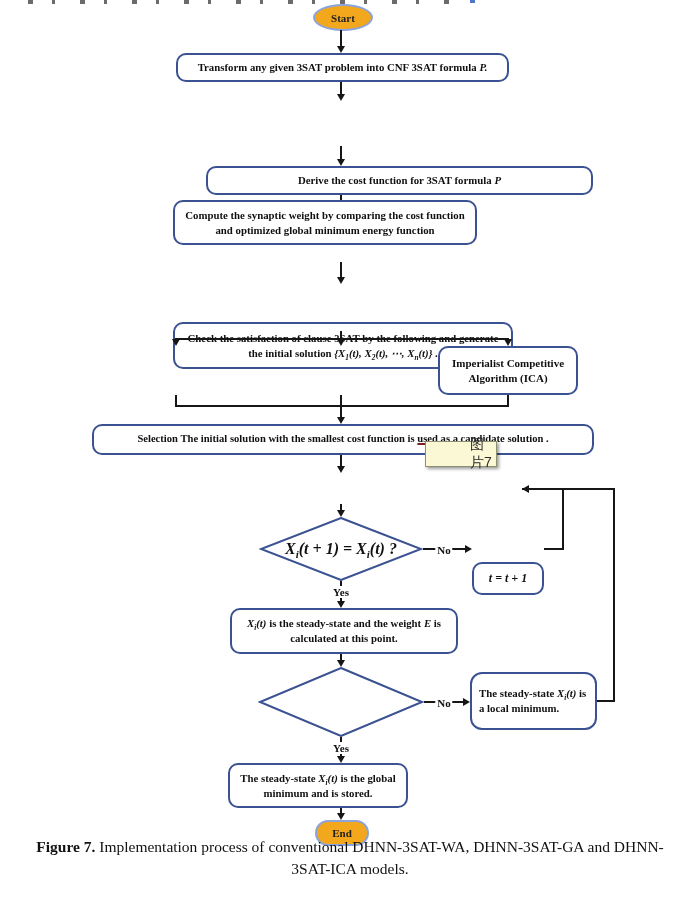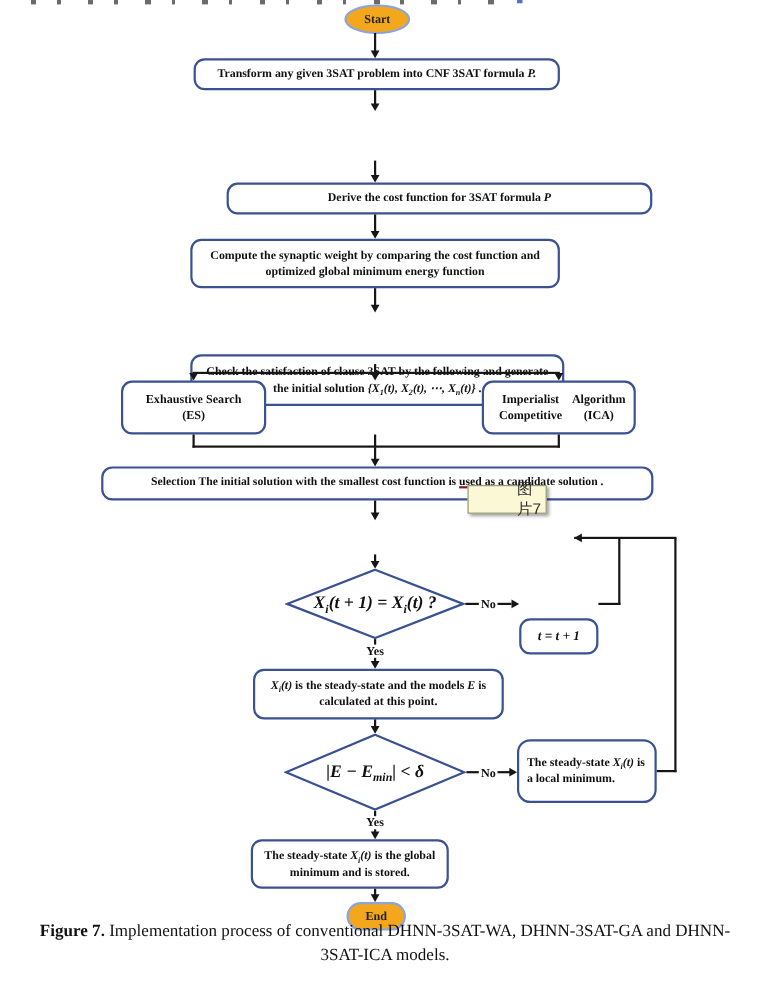--- a/index.html
+++ b/index.html
@@ -78,42 +78,38 @@
   <div class="v" style="left:340px;top:146px;height:14px;"></div>
   <div class="ad" style="left:337px;top:159px;"></div>
 
   <div class="bx one" style="left:190px;top:166px;width:387px;height:29px;margin-left:16px;">
     <span><span>Derive the cost function for 3SAT formula </span><span class="m">P</span></span>
   </div>
 
   <div class="v" style="left:340px;top:195px;height:16px;"></div>
   <div class="ad" style="left:337px;top:210px;"></div>
 
-  <div class="bx" style="left:173px;top:217px;width:336px;height:45px;justify-content:center;">
+  <div class="bx" style="left:173px;top:200px;width:304px;height:45px;justify-content:center;">
     <span><span>Compute the synaptic weight by comparing the cost function and optimized global minimum energy function</span></span>
   </div>
 
   <div class="v" style="left:340px;top:262px;height:16px;"></div>
   <div class="ad" style="left:337px;top:277px;"></div>
 
   <div class="bx" style="left:173px;top:284px;width:340px;height:47px;margin-top:38px;">
     <span><span>Check the satisfaction of clause 3SAT by the following and generate the initial solution  </span><span class="m">{X</span><sub class="m">1</sub><span class="m">(t), X</span><sub class="m">2</sub><span class="m">(t), ⋯, X</span><sub class="m">n</sub><span class="m">(t)}</span><span> .</span></span>
   </div>
 
   <div class="v" style="left:340px;top:331px;height:9px;"></div>
   <div class="h" style="left:175px;top:338px;width:334px;"></div>
   <div class="ad" style="left:172px;top:339px;"></div>
   <div class="ad" style="left:337px;top:339px;"></div>
   <div class="ad" style="left:504px;top:339px;"></div>
 
-  <div class="bx" style="left:110px;top:346px;width:132px;height:49px;flex-direction:column;font-size:11px;">
-    <div>Exhaustive Search</div>
-    <div>(ES)</div>
-  </div>
-  <div class="bx" style="left:438px;top:346px;width:140px;height:49px;flex-direction:row;font-size:11px;">
+  <div class="bx" style="left:438px;top:346px;width:140px;height:49px;flex-direction:column;font-size:11px;">
     <div>Imperialist Competitive</div>
     <div>Algorithm (ICA)</div>
   </div>
 
   <div class="v" style="left:175px;top:395px;height:12px;"></div>
   <div class="v" style="left:340px;top:395px;height:12px;"></div>
   <div class="v" style="left:507px;top:395px;height:12px;"></div>
   <div class="h" style="left:175px;top:405px;width:334px;"></div>
   <div class="v" style="left:340px;top:407px;height:11px;"></div>
   <div class="ad" style="left:337px;top:417px;"></div>
@@ -155,32 +151,29 @@
   <div class="h" style="left:597px;top:700px;width:18px;"></div>
 
   <div class="h" style="left:522px;top:488px;width:93px;"></div>
   <div class="al" style="left:522px;top:485px;"></div>
 
   <div class="v" style="left:340px;top:581px;height:24px;"></div>
   <div class="ad" style="left:337px;top:601px;"></div>
   <div class="lab" style="left:341px;top:592px;">Yes</div>
 
   <div class="bx" style="left:230px;top:608px;width:228px;height:46px;">
-    <span><span class="m">X</span><sub class="m">i</sub><span class="m">(t)</span><span> is the steady-state and the models </span><span class="m">E</span><span> is calculated at this point.</span></span>
+    <span><span class="m">X</span><sub class="m">i</sub><span class="m">(t)</span><span> is the steady-state and the weight </span><span class="m">E</span><span> is calculated at this point.</span></span>
   </div>
 
   <div class="v" style="left:340px;top:654px;height:7px;"></div>
   <div class="ad" style="left:337px;top:660px;"></div>
 
   <svg class="dsvg" style="left:258px;top:667px;" width="166" height="70">
     <polygon points="83,1 164,35 83,69 2,35" fill="#ffffff" stroke="#3a5192" stroke-width="2"></polygon>
   </svg>
-  <div class="dtxt" style="left:258px;top:667px;width:166px;height:70px;">
-    <span><span class="m">|E − E</span><sub class="m">min</sub><span class="m">| &lt; δ</span></span>
-  </div>
 
   <div class="h" style="left:424px;top:701px;width:40px;"></div>
   <div class="ar" style="left:463px;top:698px;"></div>
   <div class="lab" style="left:444px;top:703px;">No</div>
 
   <div class="bx" style="left:470px;top:672px;width:127px;height:58px;border-radius:12px;justify-content:flex-start;text-align:left;padding:2px 7px;">
     <span><span>The steady-state </span><span class="m">X</span><sub class="m">i</sub><span class="m">(t)</span><span> is a local minimum.</span></span>
   </div>
 
   <div class="v" style="left:340px;top:737px;height:20px;"></div>

